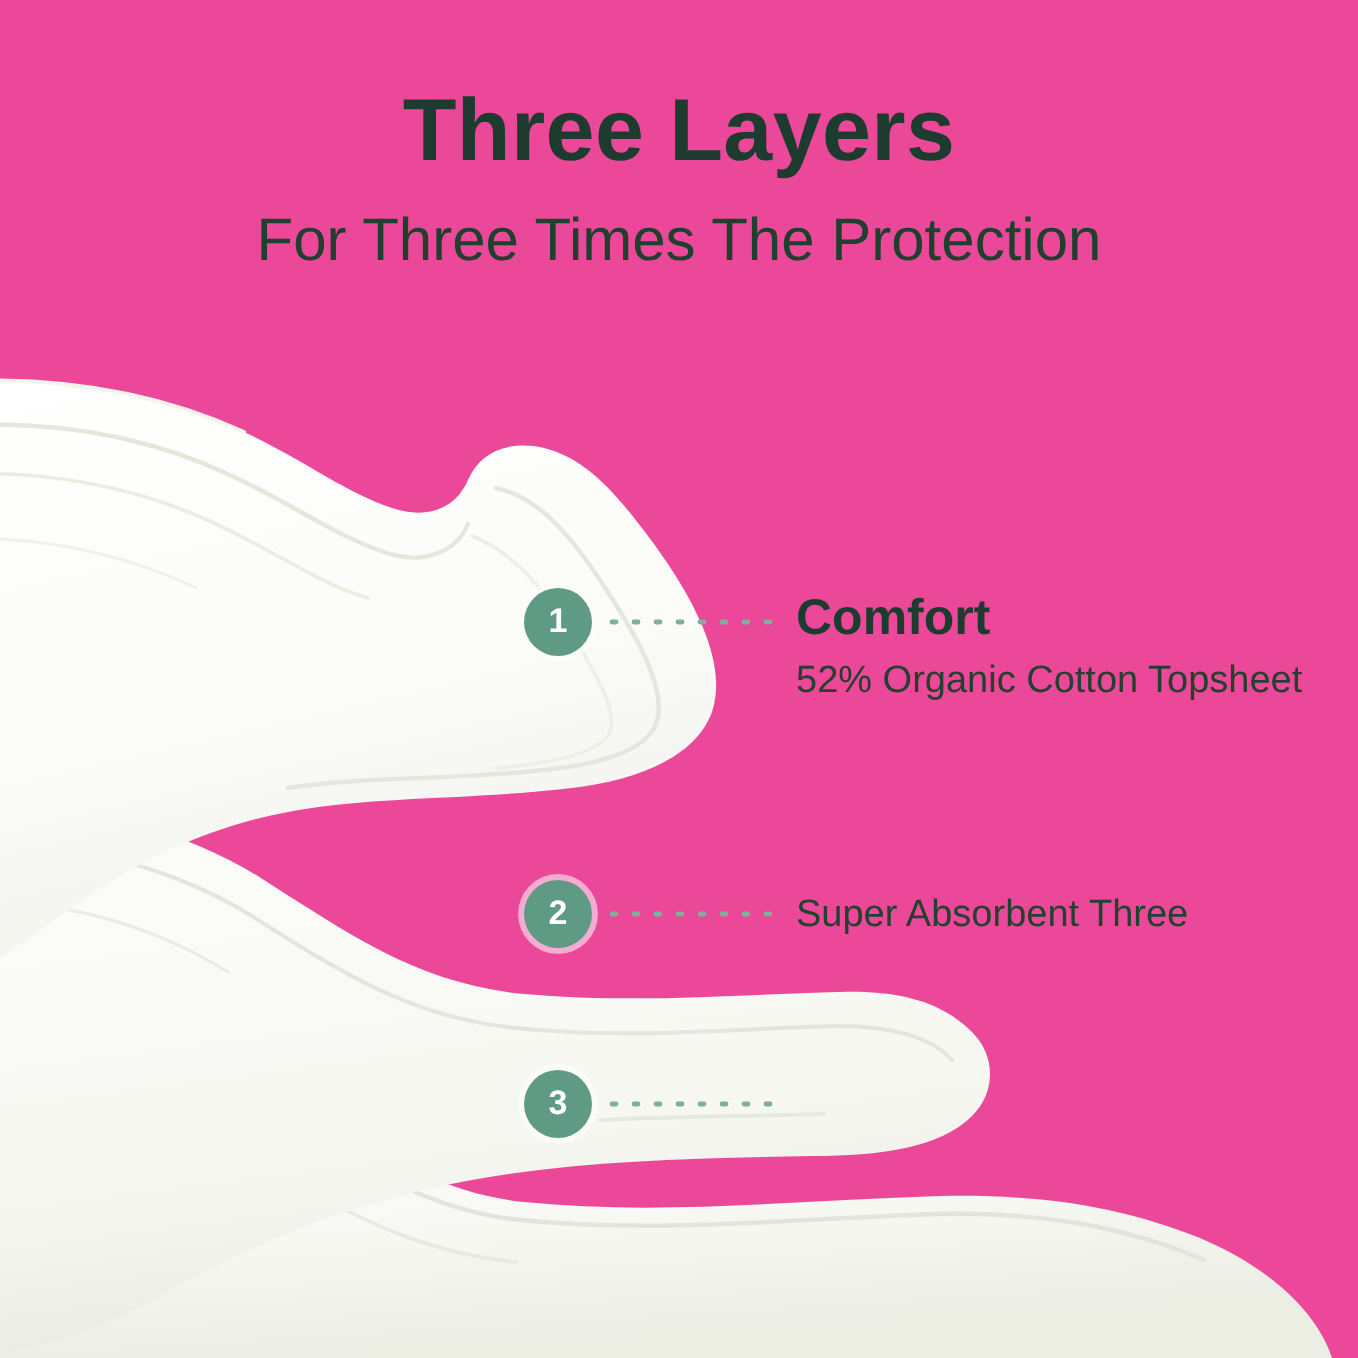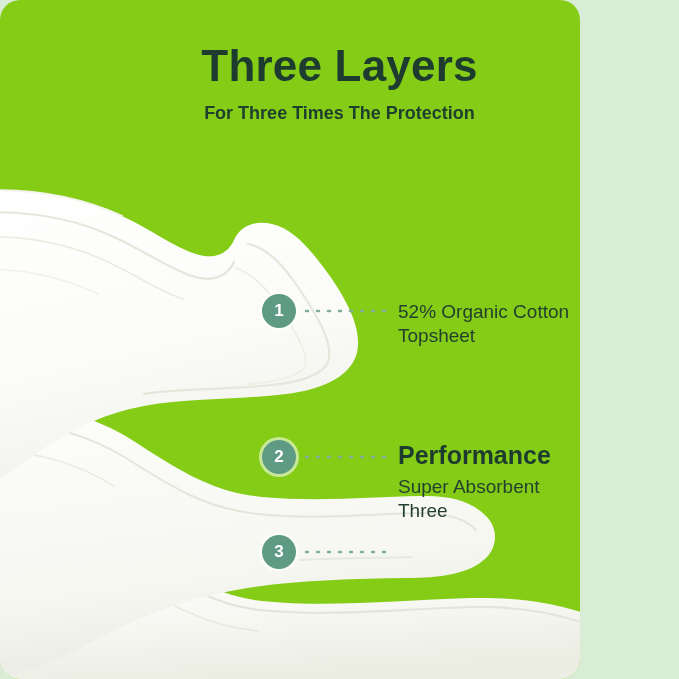--- a/index.html
+++ b/index.html
@@ -8,47 +8,46 @@
   }
   body {
     width: 679px;
     height: 679px;
     overflow: hidden;
     font-family: "Liberation Sans", sans-serif;
     background: #d9ecd6;
   }
   .infographic {
     position: relative;
-    width: 580px;
+    width: 679px;
     height: 679px;
-    background: #84cc16;
+    background: #ec4899;
     overflow: hidden;
-    border-radius: 20px;
   }
 
   
   .headings {
     position: absolute;
     top: 42px;
     left: 0;
     width: 679px;
     text-align: center;
     z-index: 6;
   }
   .title {
     font-size: 44px;
     font-weight: 700;
     letter-spacing: 0.2px;
     color: #1d3c2f;
     line-height: 1.08;
     margin: 0;
   }
   .subtitle {
-    font-size: 18px;
-    font-weight: 700;
+    font-size: 30px;
+    font-weight: 400;
     color: #20402f;
     line-height: 1.1;
     margin: 14px 0 0 0;
   }
 
   
   .pads {
     position: absolute;
     inset: 0;
     z-index: 1;
@@ -217,33 +216,33 @@
   </div>
 
   <div class="callout" id="callout-1">
     <div class="badge">1</div>
     <div class="dots">
       <svg width="86" height="6" viewBox="0 0 86 6">
         <line x1="2" y1="3" x2="84" y2="3" stroke="#7fae9a" stroke-width="2.4" stroke-linecap="round" stroke-dasharray="2 9"></line>
       </svg>
     </div>
     <div class="ctext">
+      <p class="ctitle">Comfort</p>
       <p class="cdesc">52% Organic Cotton Topsheet</p>
     </div>
   </div>
 
   <div class="callout" id="callout-2">
     <div class="badge">2</div>
     <div class="dots">
       <svg width="86" height="6" viewBox="0 0 86 6">
         <line x1="2" y1="3" x2="84" y2="3" stroke="#7fae9a" stroke-width="2.4" stroke-linecap="round" stroke-dasharray="2 9"></line>
       </svg>
     </div>
     <div class="ctext">
-      <p class="ctitle">Performance</p>
       <p class="cdesc">Super Absorbent Three</p>
     </div>
   </div>
 
   <div class="callout" id="callout-3">
     <div class="badge">3</div>
     <div class="dots">
       <svg width="86" height="6" viewBox="0 0 86 6">
         <line x1="2" y1="3" x2="84" y2="3" stroke="#7fae9a" stroke-width="2.4" stroke-linecap="round" stroke-dasharray="2 9"></line>
       </svg>

